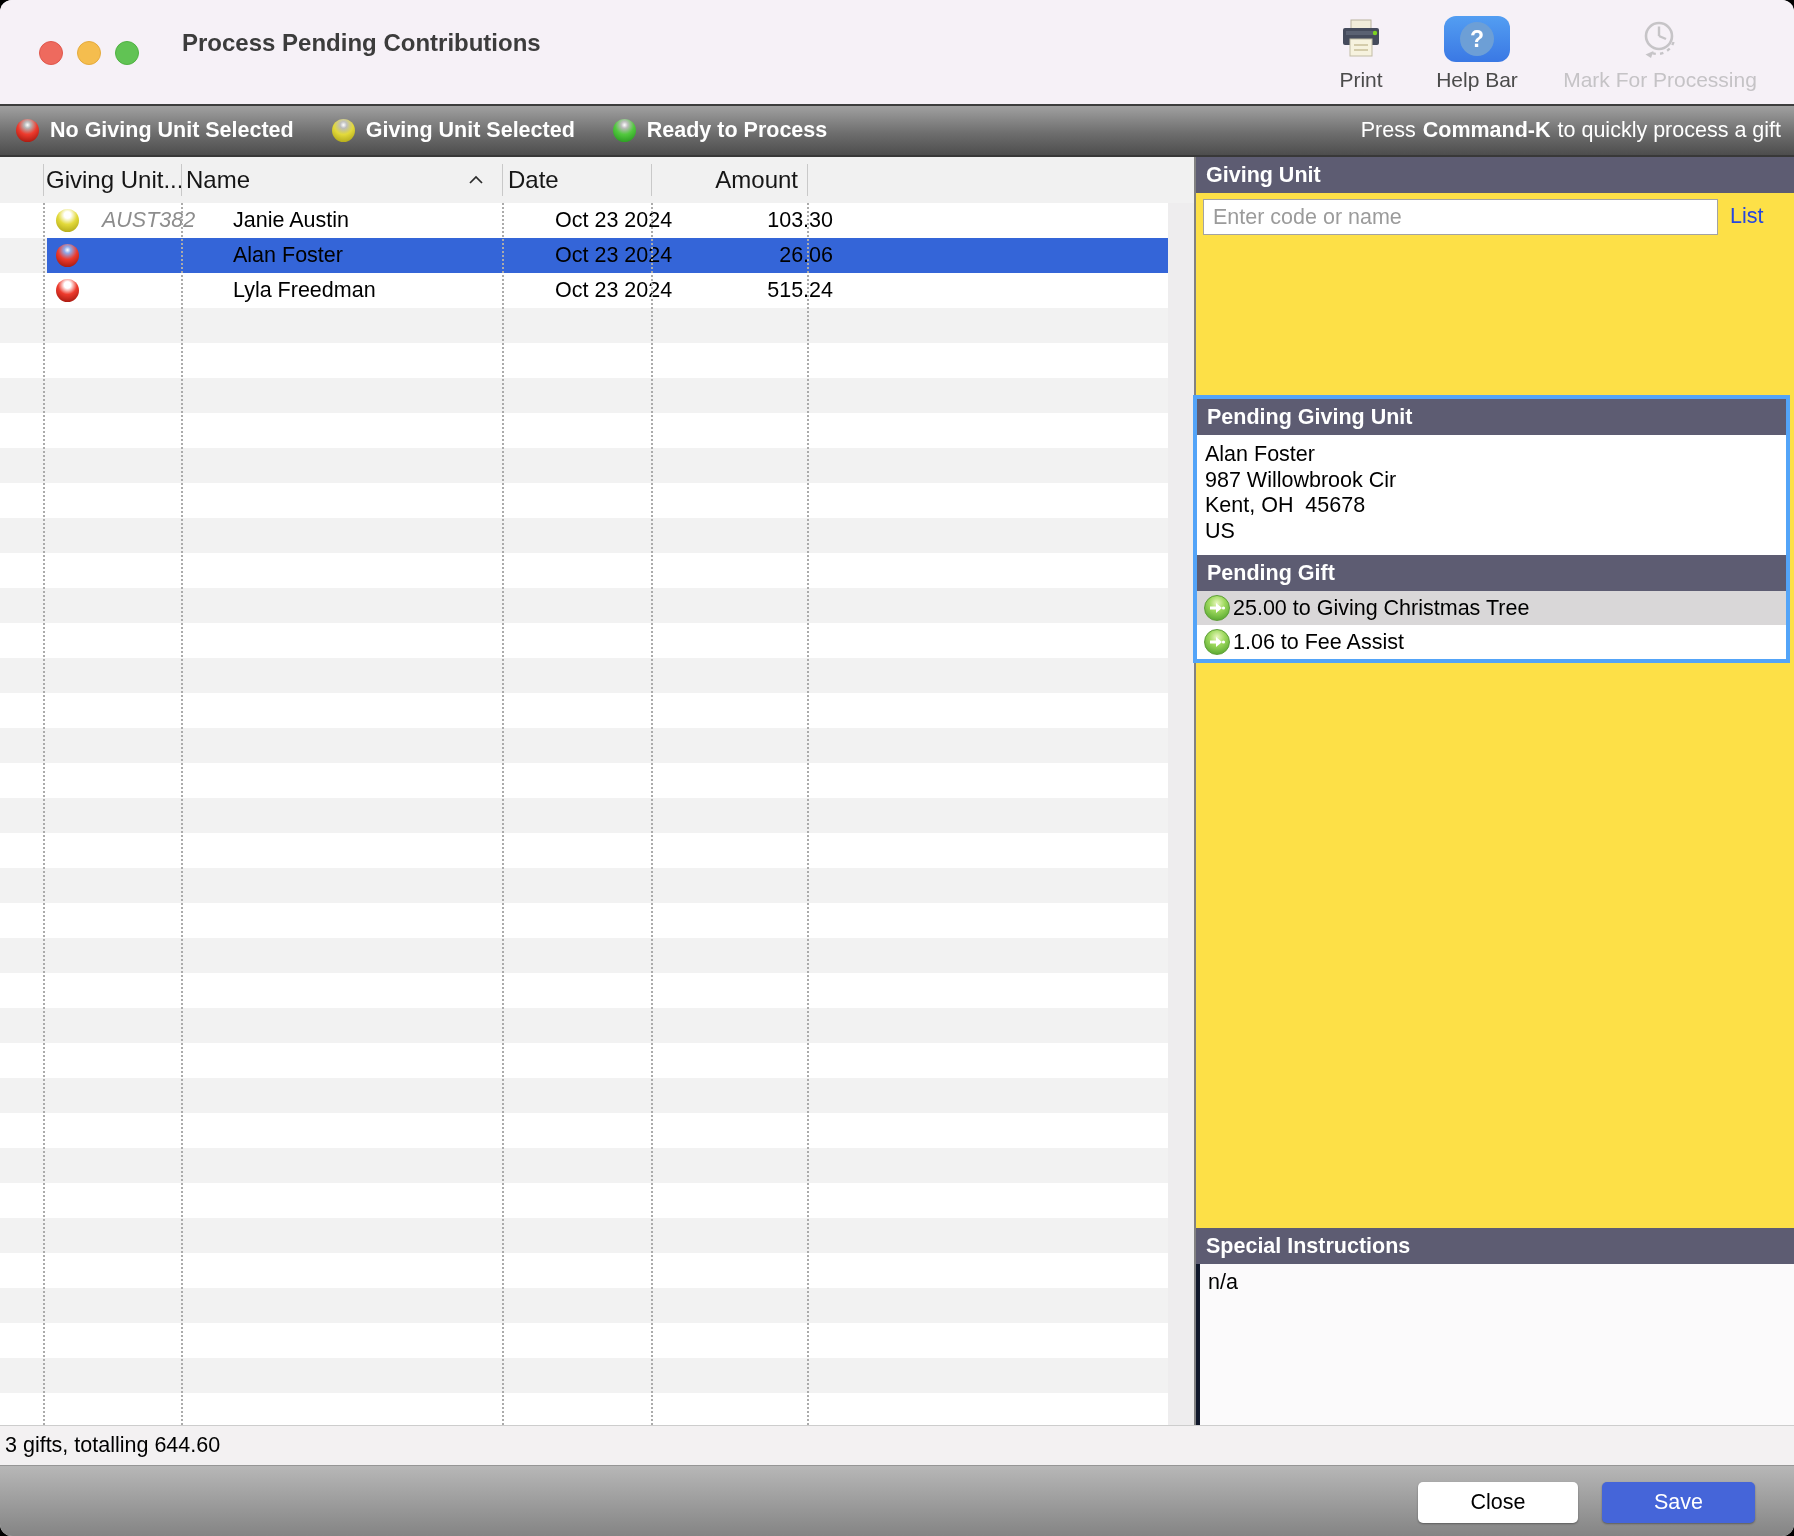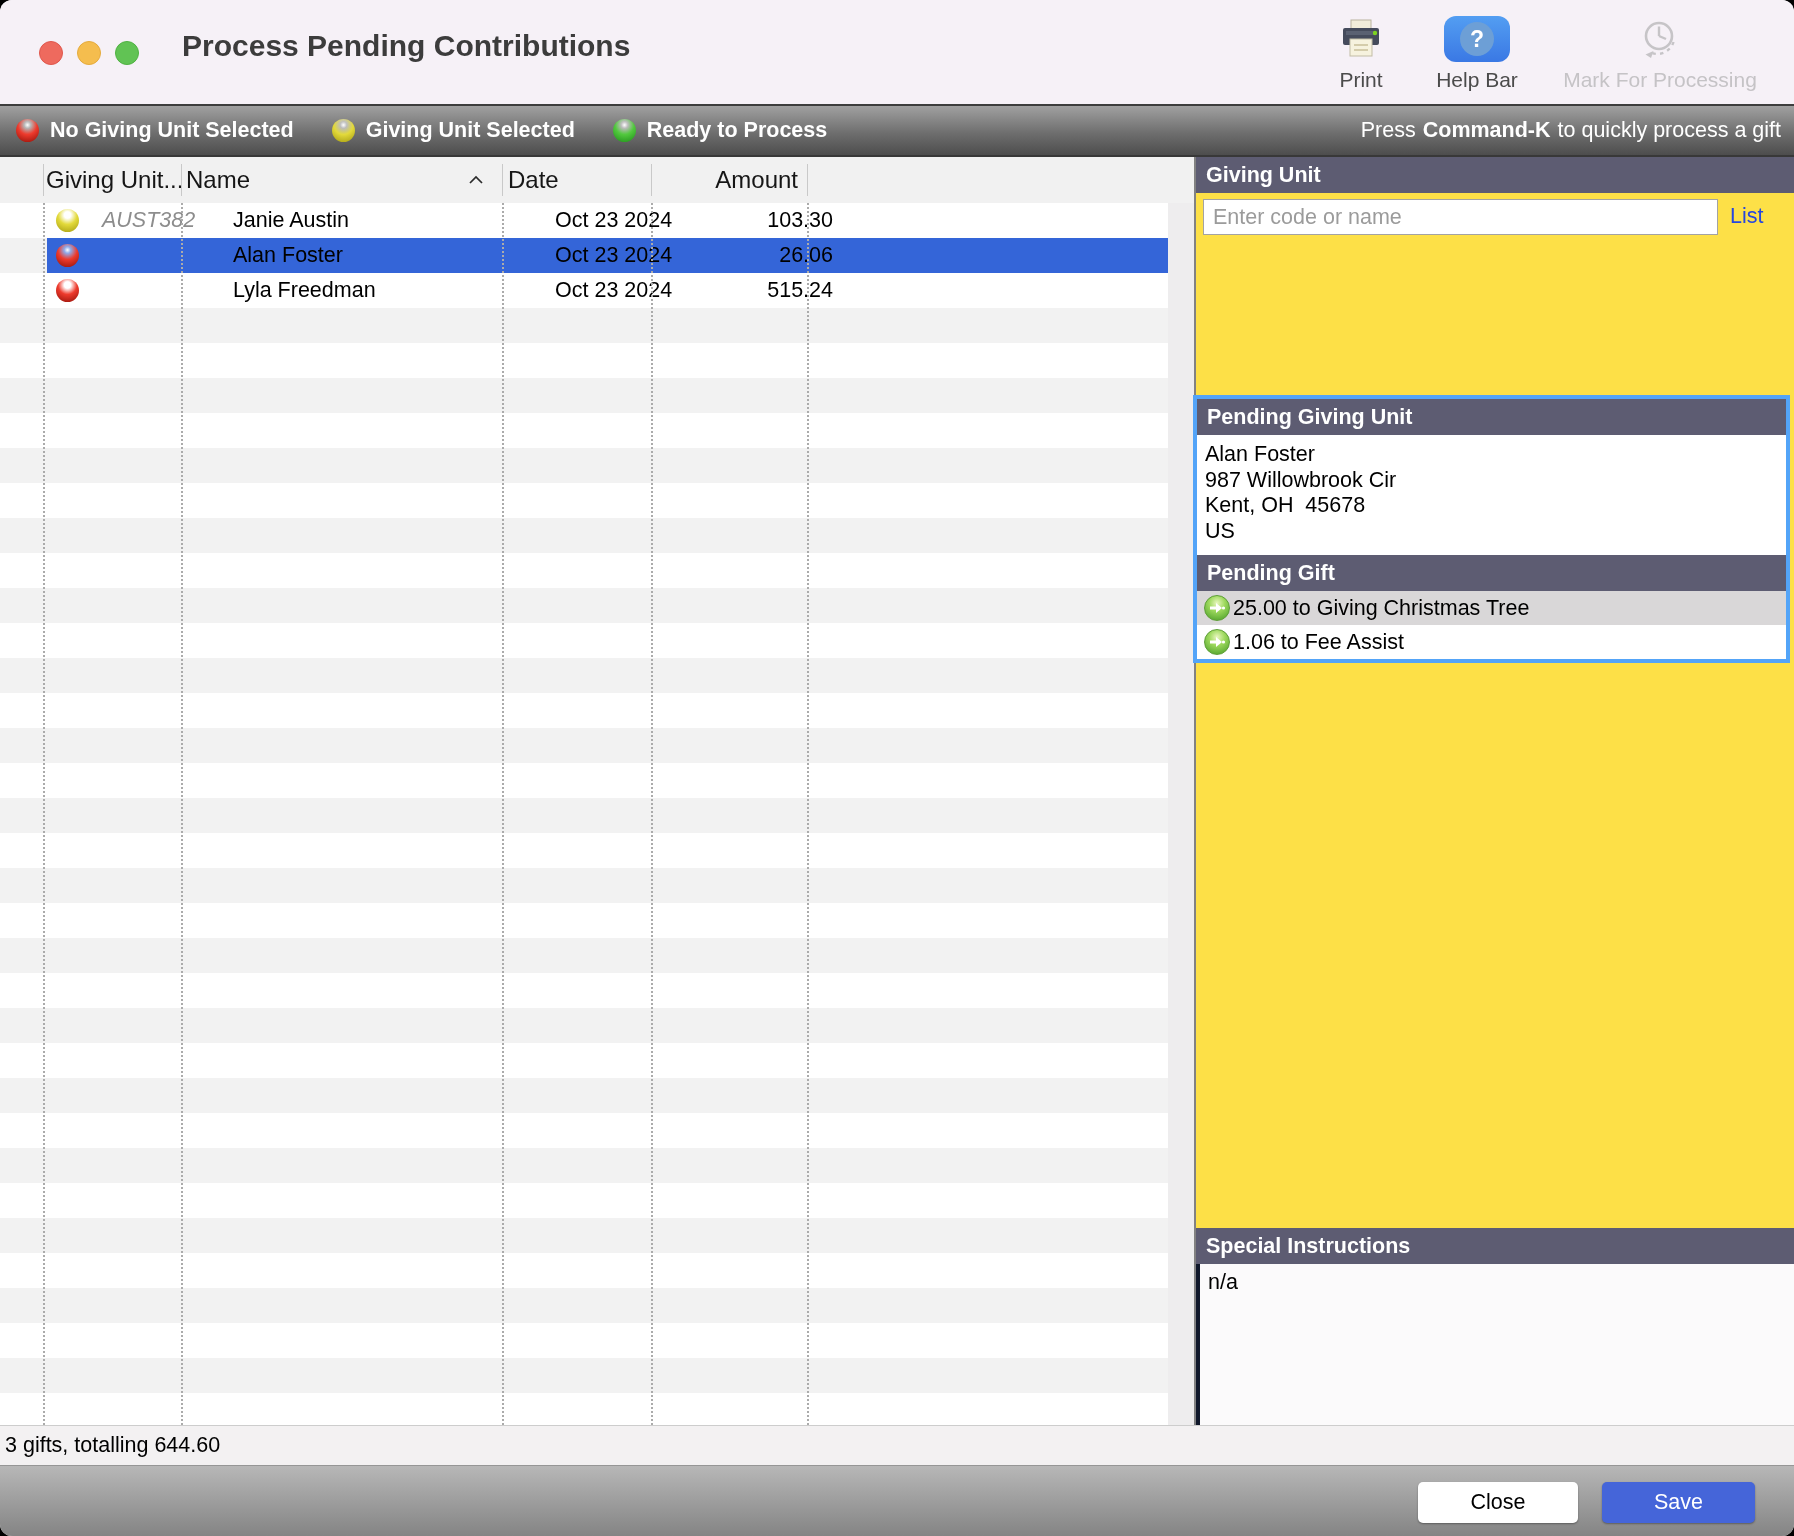--- a/index.html
+++ b/index.html
@@ -5,21 +5,21 @@
   html,body{margin:0;padding:0;background:#000;}
   body{font-family:"Liberation Sans","DejaVu Sans",sans-serif;-webkit-font-smoothing:antialiased;}
   .window{position:relative;width:1794px;height:1536px;border-radius:12px;overflow:hidden;background:#efeef0;}
 
   
   .titlebar{position:absolute;left:0;top:0;width:1794px;height:104px;background:#f6f1f7;}
   .traffic{position:absolute;top:41px;width:22px;height:22px;border-radius:50%;}
   .t-red{left:39px;background:#ee6a5e;border:1px solid #e0574d;}
   .t-yellow{left:77px;background:#f5bd4e;border:1px solid #e5ab3d;}
   .t-green{left:115px;background:#61c354;border:1px solid #50b243;}
-  .win-title{position:absolute;left:182px;top:29px;font-size:30px;font-weight:bold;color:#3c3c3c;}
+  .win-title{position:absolute;left:182px;top:29px;font-size:24px;font-weight:bold;color:#3c3c3c;}
   .tb-group{position:absolute;top:12px;text-align:center;}
   .tb-group .ticon{height:54px;display:flex;align-items:center;justify-content:center;}
   .tb-label{font-size:21px;color:#4b4b4b;margin-top:2px;}
   .tb-group.disabled .tb-label{color:#c5c3c6;}
   .g-print{left:1311px;width:100px;}
   .g-help{left:1417px;width:120px;}
   .g-mark{left:1545px;width:230px;}
   .helpbtn{width:66px;height:46px;border-radius:12px;background:linear-gradient(#539ef2,#3a78e4);
            display:flex;align-items:center;justify-content:center;margin:0 auto;}
   .helpbtn .qcircle{width:34px;height:34px;border-radius:50%;background:#6d9fd6;color:#fff;

